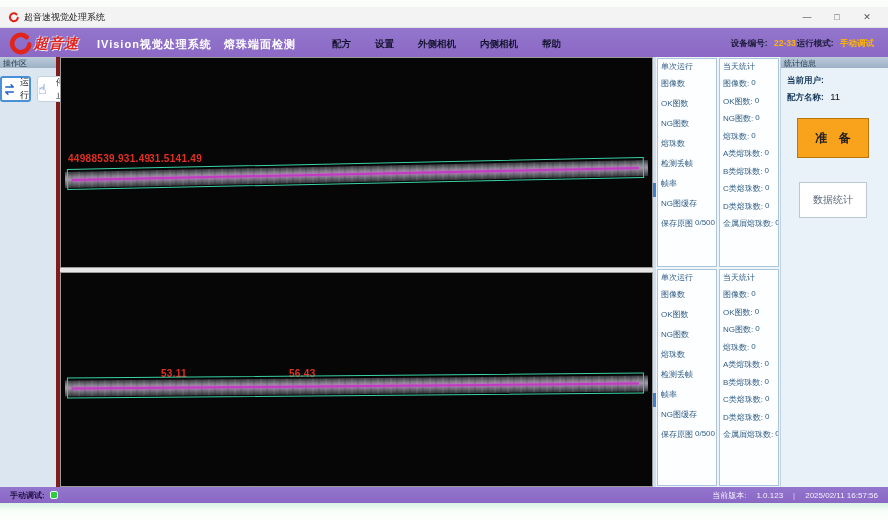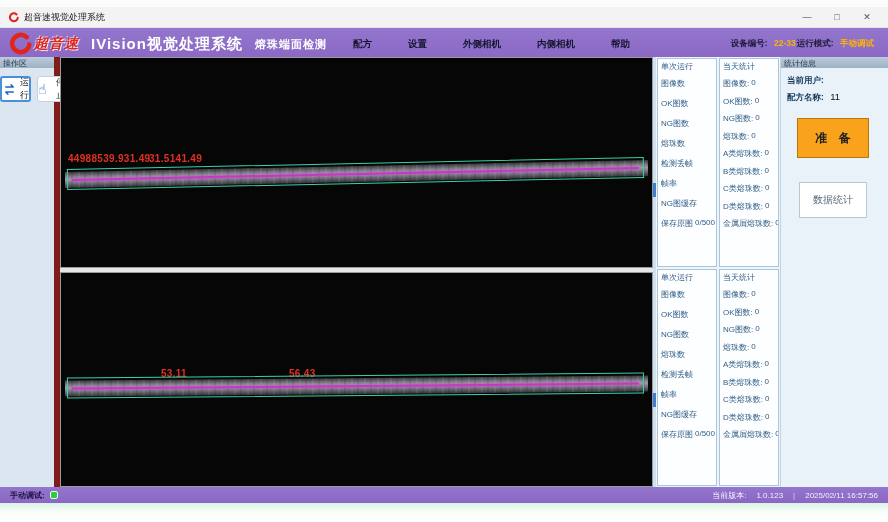--- a/index.html
+++ b/index.html
@@ -14,33 +14,33 @@
   .win-controls { margin-left:auto; display:flex; gap:4px; }
   .win-btn { width:26px; height:17px; display:flex; align-items:center; justify-content:center;
     font-size:9px; color:#555; cursor:pointer; }
 
   
   .header { position:absolute; left:0; top:28px; width:888px; height:29px;
     background:linear-gradient(180deg,#9376cd,#8a67c4); display:flex; align-items:center; padding:16px 8px; }
   .brand { display:flex; align-items:center; gap:2px; }
   .brand-text { color:#e1251b; font-weight:bold; font-style:italic; font-size:14px;
     text-shadow:1px 1px 0 rgba(255,255,255,.85), -1px -1px 0 rgba(255,255,255,.55); letter-spacing:1px; }
-  .app-title { color:#fff; font-weight:bold; font-size:15px; margin-left:12px; letter-spacing:1px; }
+  .app-title { color:#fff; font-weight:bold; font-size:11px; margin-left:18px; letter-spacing:1px; }
   .app-subtitle { color:#fff; font-weight:bold; font-size:11px; margin-left:12px; letter-spacing:1px; }
-  .menu { display:flex; gap:36px; margin-left:26px; }
+  .menu { display:flex; gap:24px; margin-left:36px; }
   .menu-item { font-size:9.5px; font-weight:bold; color:#14142e; cursor:pointer; }
   .device-info { margin-left:auto; display:flex; flex-direction:row; gap:1px; align-items:flex-end; padding-right:6px; }
   .device-row { font-size:8.5px; font-weight:bold; color:#1d1d3a; }
   .device-row .val { color:#ffb400; margin-left:4px; }
 
   
   .main { position:absolute; left:0; top:57px; width:888px; height:430px; display:flex; }
 
   
-  .sidebar { width:60px; height:430px; background:#dbe6f0; border-right:6px solid #7f1d1d; }
+  .sidebar { width:60px; height:430px; background:#dbe6f0; border-right:4px solid #7f1d1d; }
   .sidebar-title { height:11px; background:linear-gradient(180deg,#bccbd9,#9db2c5);
     font-size:8px; color:#22384e; padding:1px 3px; }
   .side-btns { display:flex; flex-direction:row; align-items:center; padding-top:4px; gap:6px; }
   .side-btn { width:52px; height:26px; background:#fff; border:1px solid #c4d2df; border-radius:3px;
     display:flex; align-items:center; justify-content:center; gap:3px; cursor:pointer;
     font-size:9px; color:#222; }
   .side-btn.active { border:2px solid #4a90d9; }
   .side-btn .ig { width:15px; height:15px; flex:0 0 auto; }
   .side-btn.small-gap { margin-top:8px; }
   .hand-glyph { color:#1e62c8; font-size:14px; line-height:14px; }

